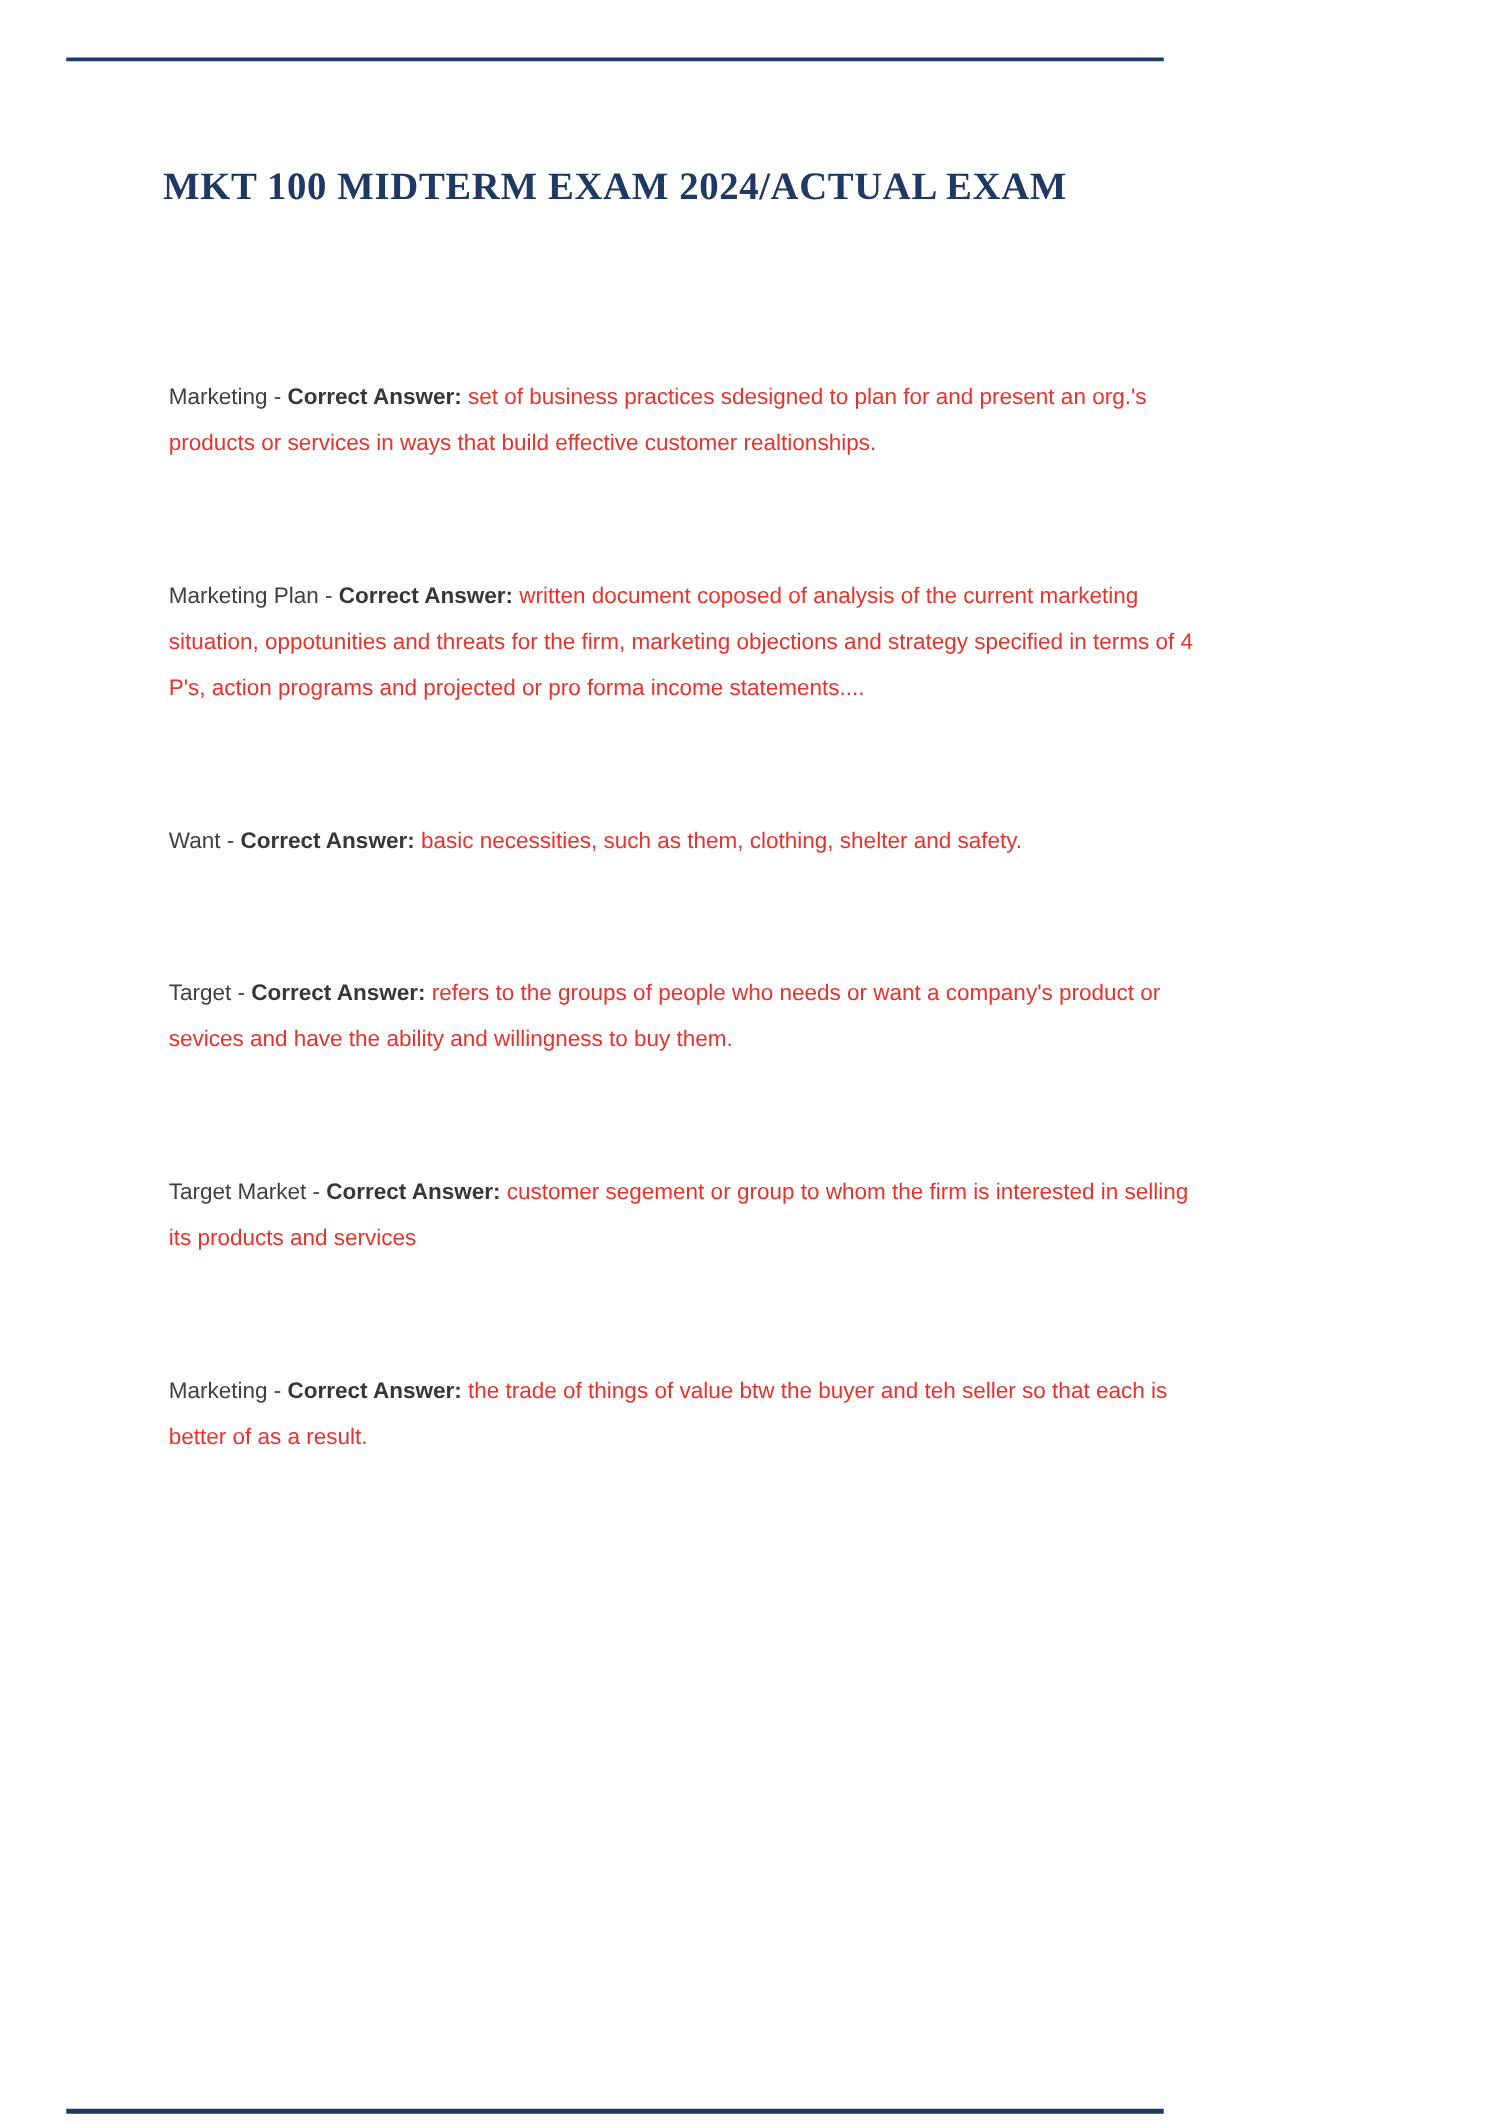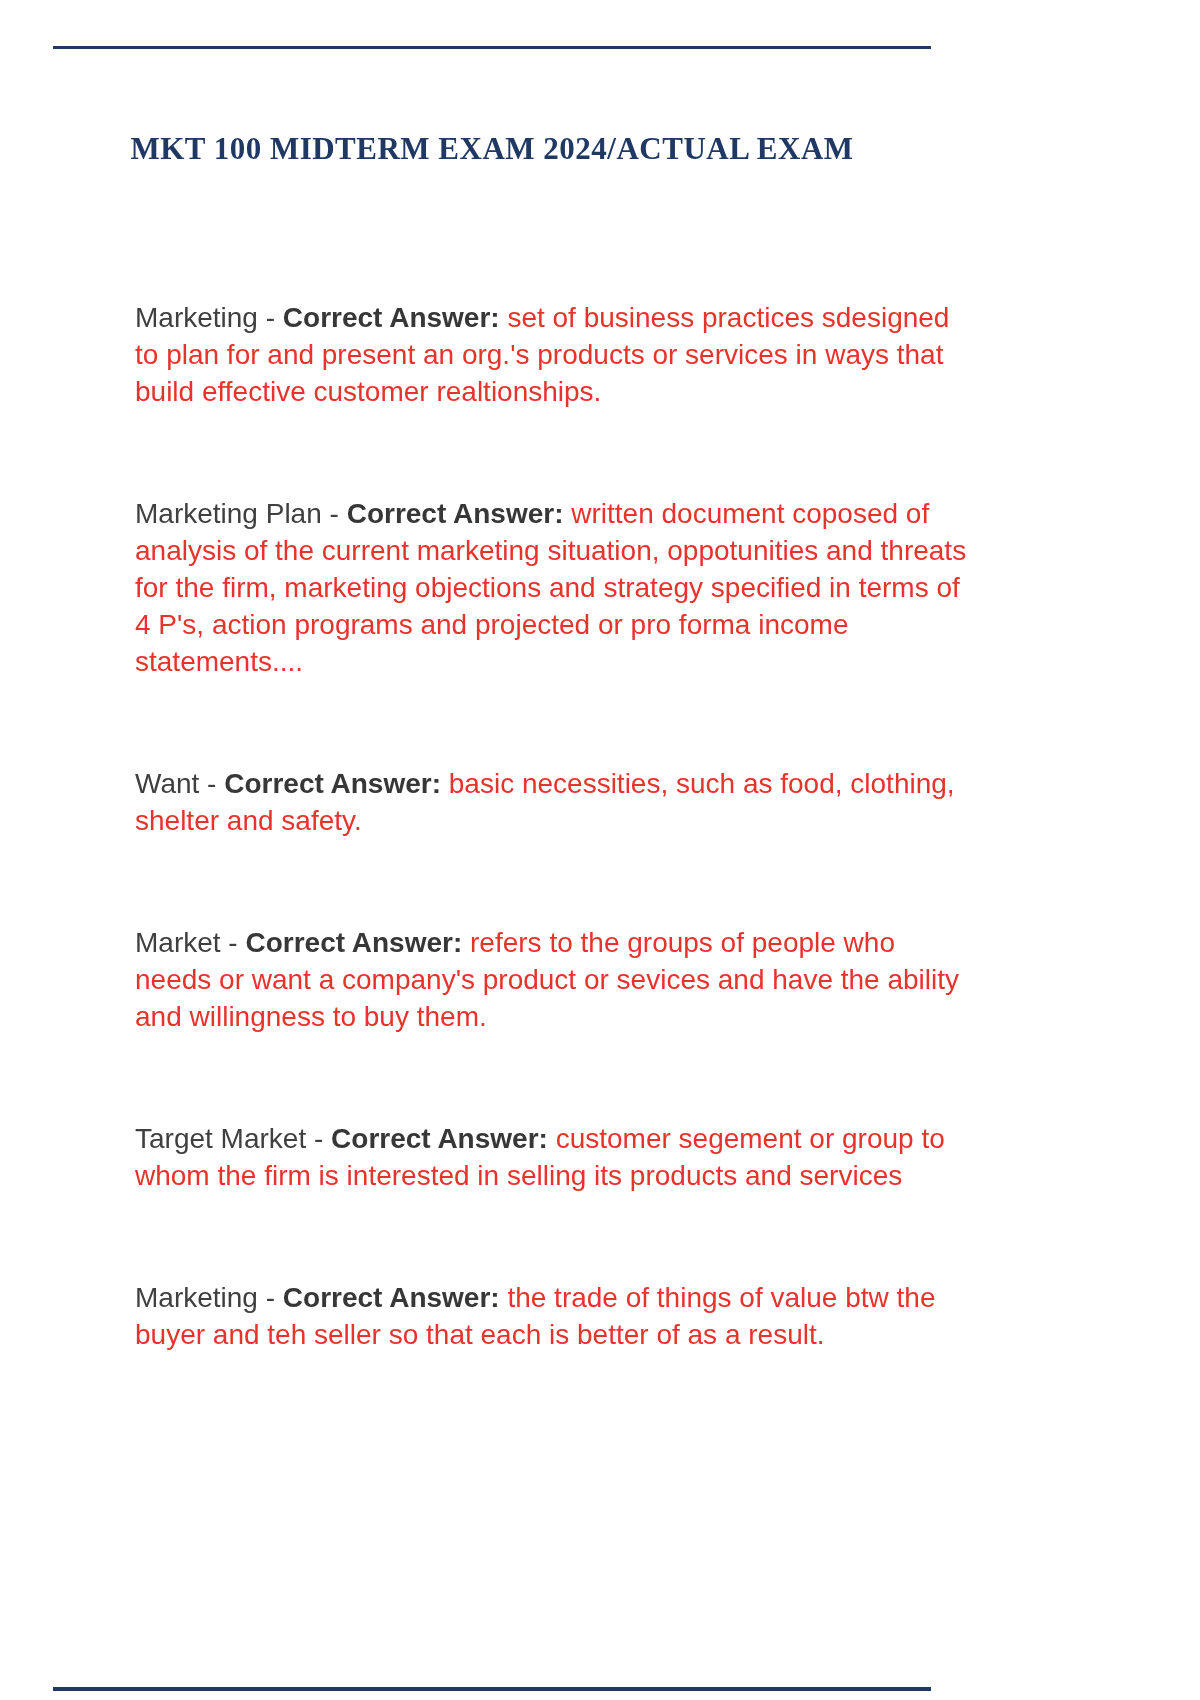--- a/index.html
+++ b/index.html
@@ -30,21 +30,21 @@
     font-size: 31px;
     line-height: 41px;
     letter-spacing: 0.5px;
   }
 
   .content {
     margin: 130px 0 0 135px;
     max-width: 838px;
   }
   .qa-entry {
-    font-size: 28px;
+    font-size: 18px;
     line-height: 37px;
     color: #3f3f3f;
     margin-bottom: 85px;
     margin-top: 36px;
   }
   .qa-entry .term { color: #3f3f3f; }
   .qa-entry .sep { color: #3f3f3f; }
   .qa-entry .answer-label {
     font-weight: 700;
     color: #373737;
@@ -65,24 +65,24 @@
 
   <h1 class="doc-title">
       <div>MKT 100 MIDTERM EXAM 2024/ACTUAL EXAM</div>
     </h1>
 
   <div class="content">
   <p class="qa-entry"><span class="term">Marketing</span><span class="sep"> - </span><span class="answer-label">Correct Answer:</span><span class="answer-text"> set of business practices sdesigned to plan for and present an org.'s products or services in ways that build effective customer realtionships.</span></p>
 
   <p class="qa-entry"><span class="term">Marketing Plan</span><span class="sep"> - </span><span class="answer-label">Correct Answer:</span><span class="answer-text"> written document coposed of analysis of the current marketing situation, oppotunities and threats for the firm, marketing objections and strategy specified in terms of 4 P's, action programs and projected or pro forma income statements....</span></p>
 
-  <p class="qa-entry"><span class="term">Want</span><span class="sep"> - </span><span class="answer-label">Correct Answer:</span><span class="answer-text"> basic necessities, such as food, clothing, shelter and safety.</span></p>
+  <p class="qa-entry"><span class="term">Want</span><span class="sep"> - </span><span class="answer-label">Correct Answer:</span><span class="answer-text"> basic necessities, such as them, clothing, shelter and safety.</span></p>
 
 
-  <p class="qa-entry"><span class="term">Market</span><span class="sep"> - </span><span class="answer-label">Correct Answer:</span><span class="answer-text"> refers to the groups of people who needs or want a company's product or sevices and have the ability and willingness to buy them.</span></p>
+  <p class="qa-entry"><span class="term">Target</span><span class="sep"> - </span><span class="answer-label">Correct Answer:</span><span class="answer-text"> refers to the groups of people who needs or want a company's product or sevices and have the ability and willingness to buy them.</span></p>
 
   <p class="qa-entry"><span class="term">Target Market</span><span class="sep"> - </span><span class="answer-label">Correct Answer:</span><span class="answer-text"> customer segement or group to whom the firm is interested in selling its products and services</span></p>
 
   <p class="qa-entry"><span class="term">Marketing</span><span class="sep"> - </span><span class="answer-label">Correct Answer:</span><span class="answer-text"> the trade of things of value btw the buyer and teh seller so that each is better of as a result.</span></p>
 
 </div>
 
   <div class="rule rule-bottom"></div>
 
 </div>

